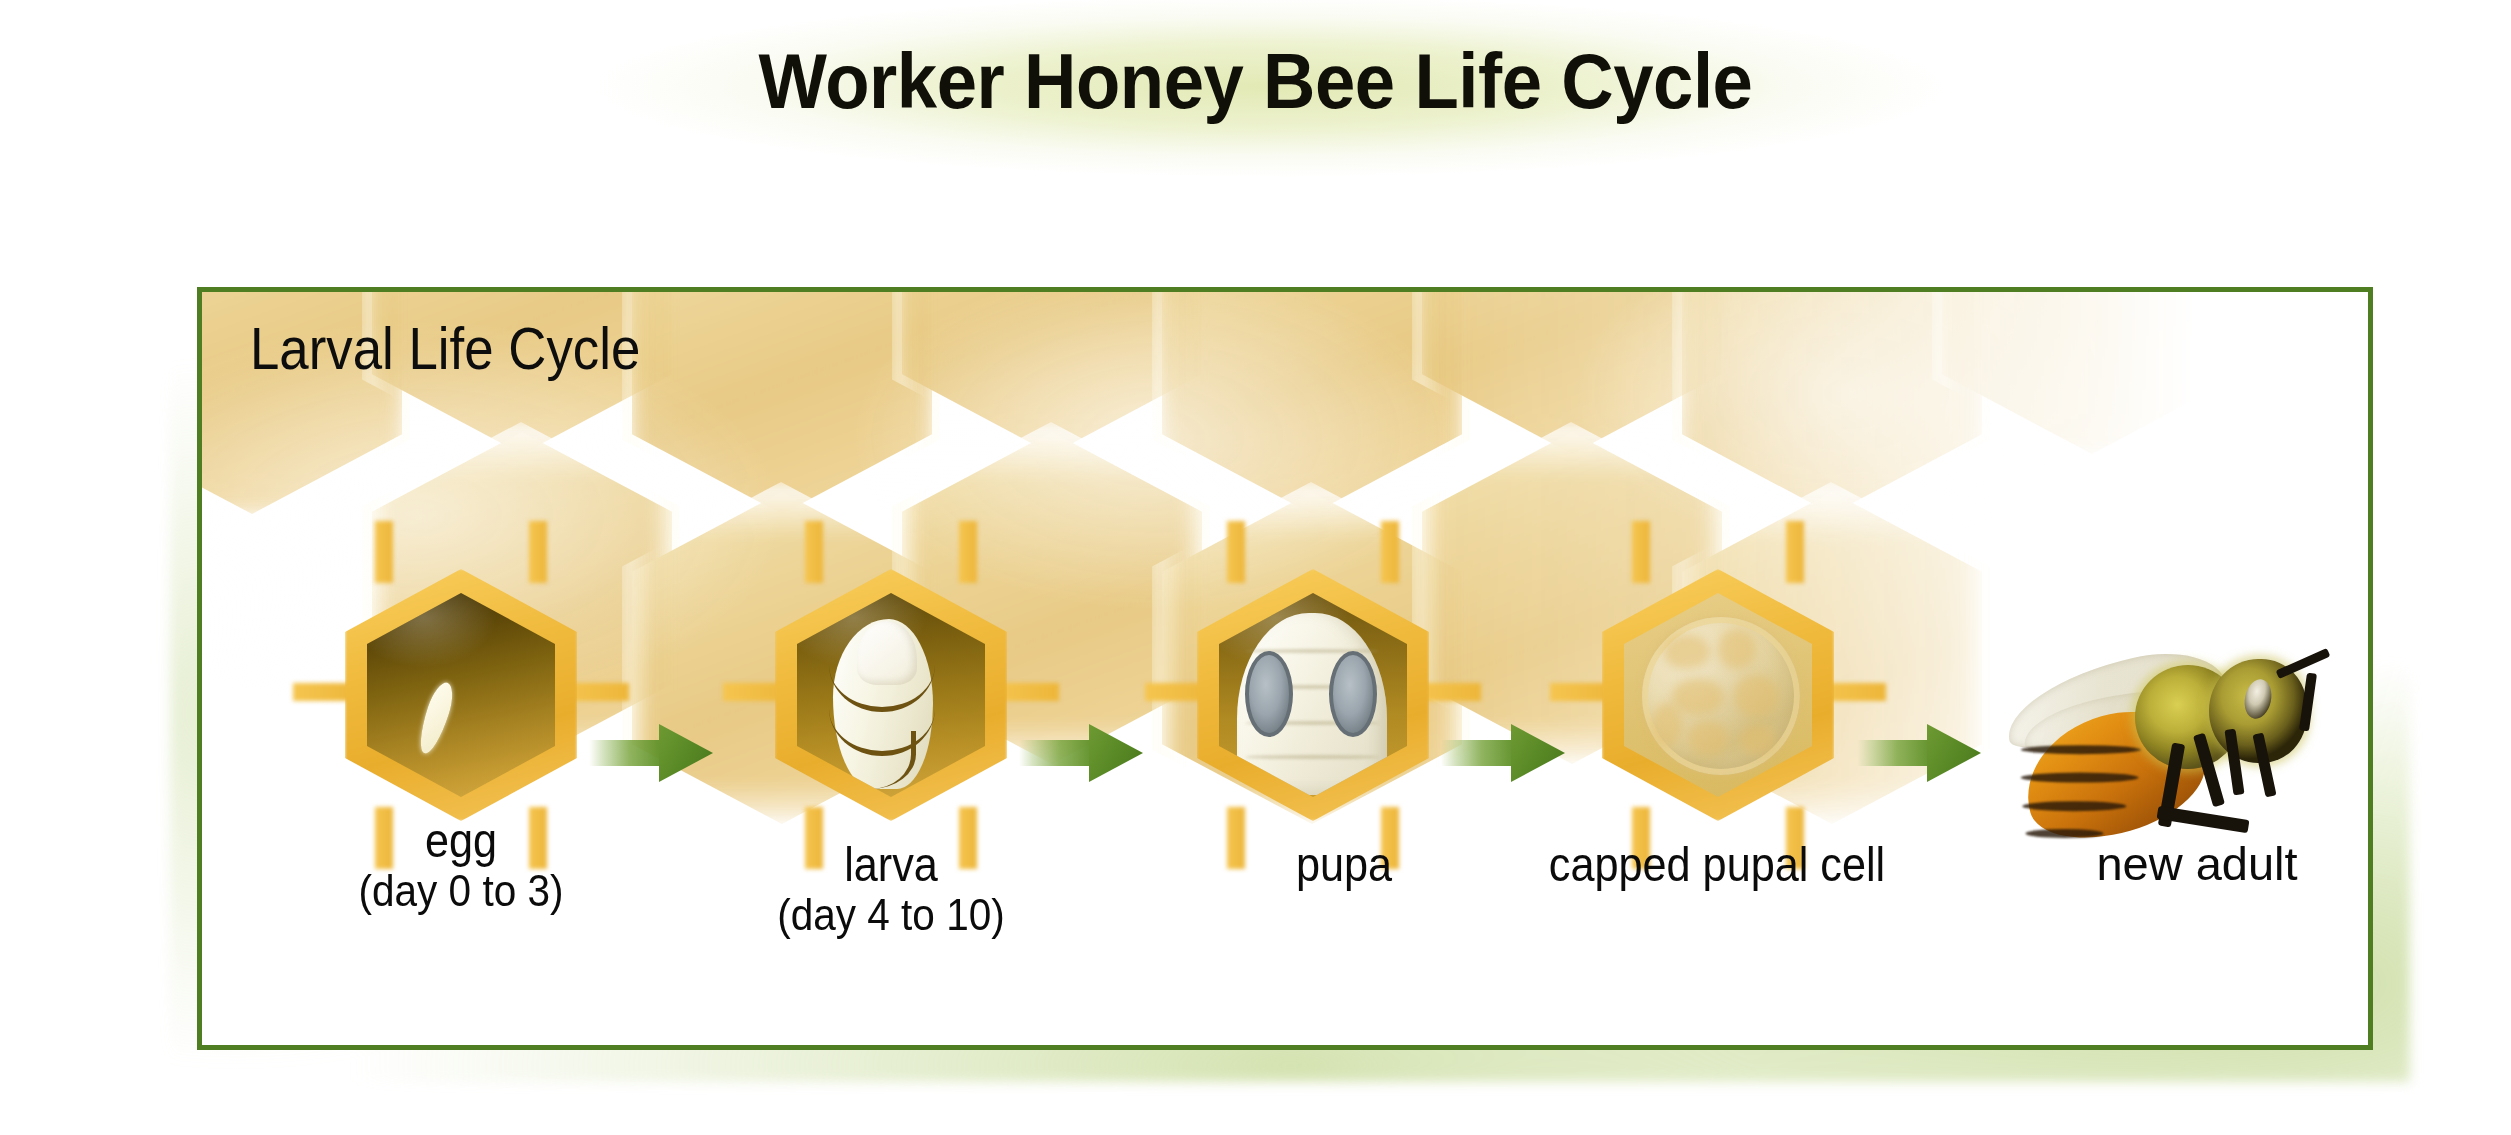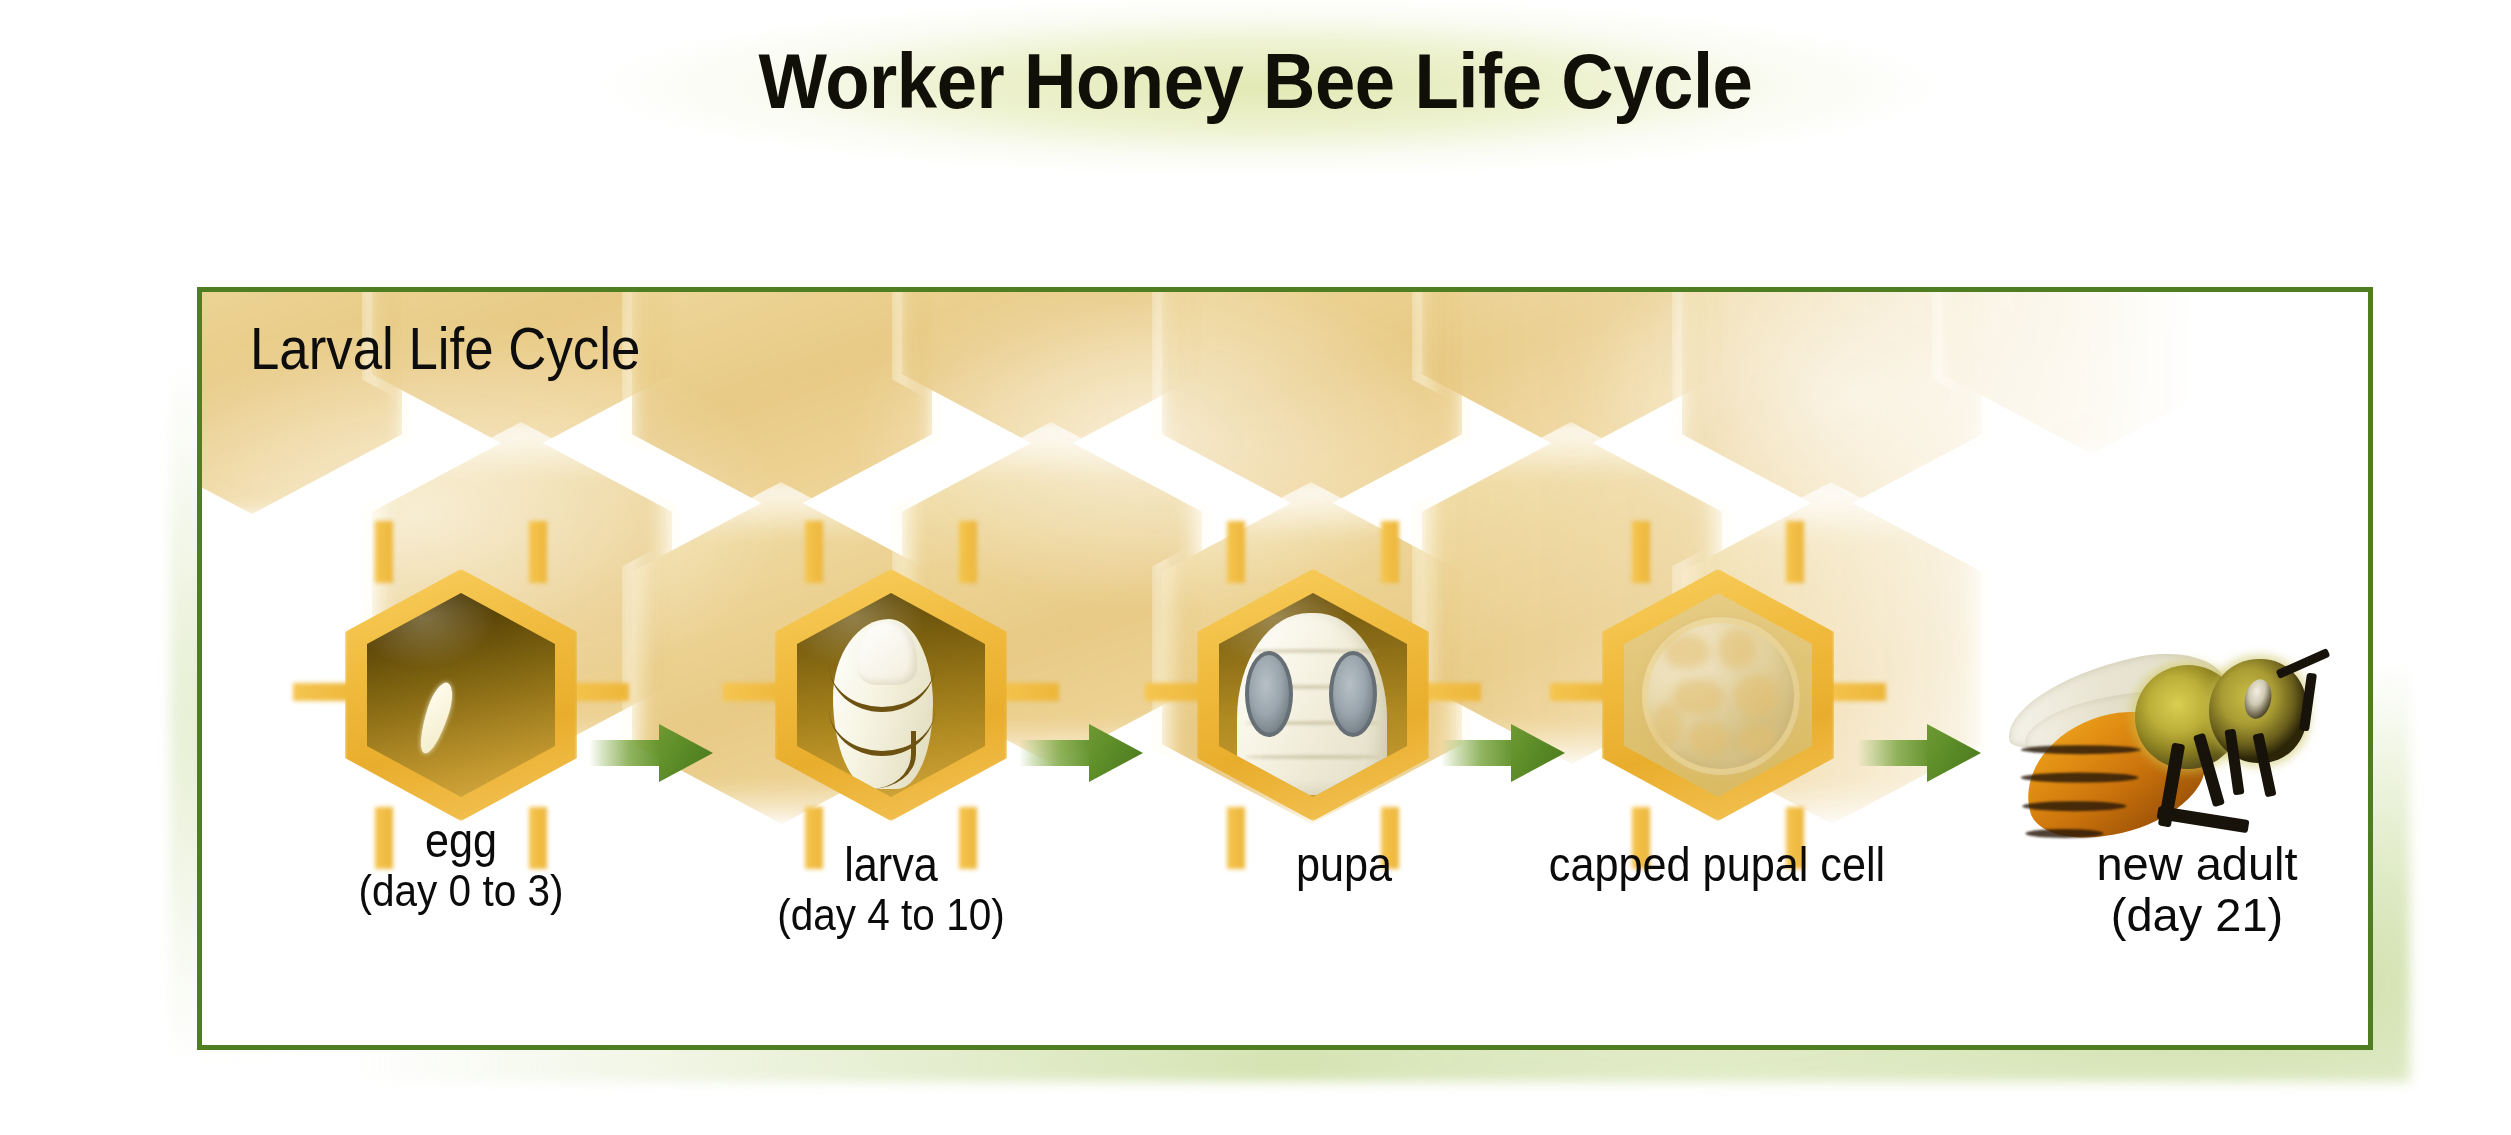--- a/index.html
+++ b/index.html
@@ -464,18 +464,17 @@
         <div class="bee-el bee-antenna" style="left:286px;top:36px;width:10px;height:58px;transform:rotate(8deg);"></div>
 
         <div class="bee-el bee-leg" style="left:148px;top:106px;width:13px;height:84px;transform:rotate(10deg);"></div>
         <div class="bee-el bee-leg" style="left:140px;top:176px;width:92px;height:13px;transform:rotate(9deg);"></div>
         <div class="bee-el bee-leg" style="left:186px;top:96px;width:12px;height:74px;transform:rotate(-16deg);"></div>
         <div class="bee-el bee-leg" style="left:212px;top:92px;width:11px;height:66px;transform:rotate(-8deg);"></div>
         <div class="bee-el bee-leg" style="left:242px;top:96px;width:11px;height:64px;transform:rotate(-12deg);"></div>
       </div>
       <div class="stage-label lbl-wide" style="left:1810px;top:548px;width:370px;">
         <div class="lbl-name">new adult</div>
-        <div class="lbl-day">(day 21)</div>
       </div>
     </div>
 
   </div>
 </div>
 
 </body></html>

